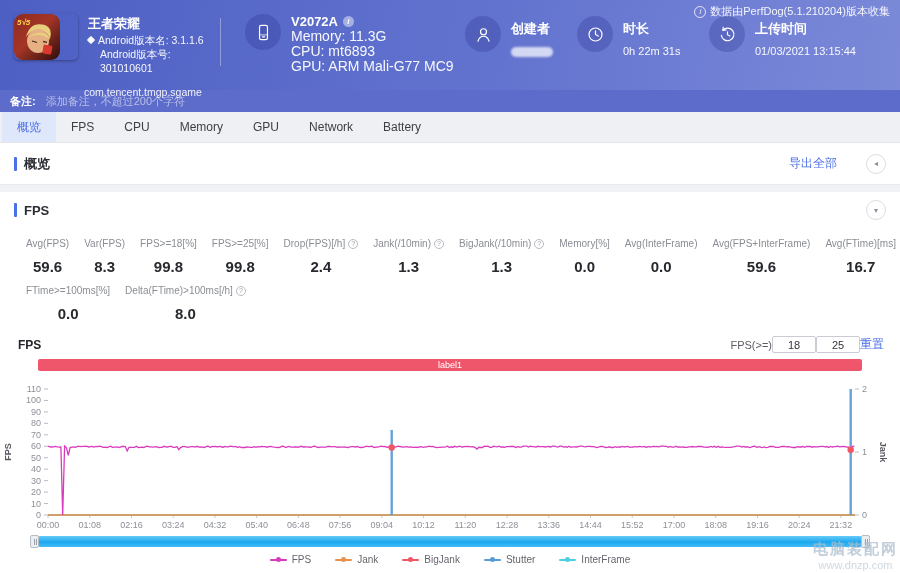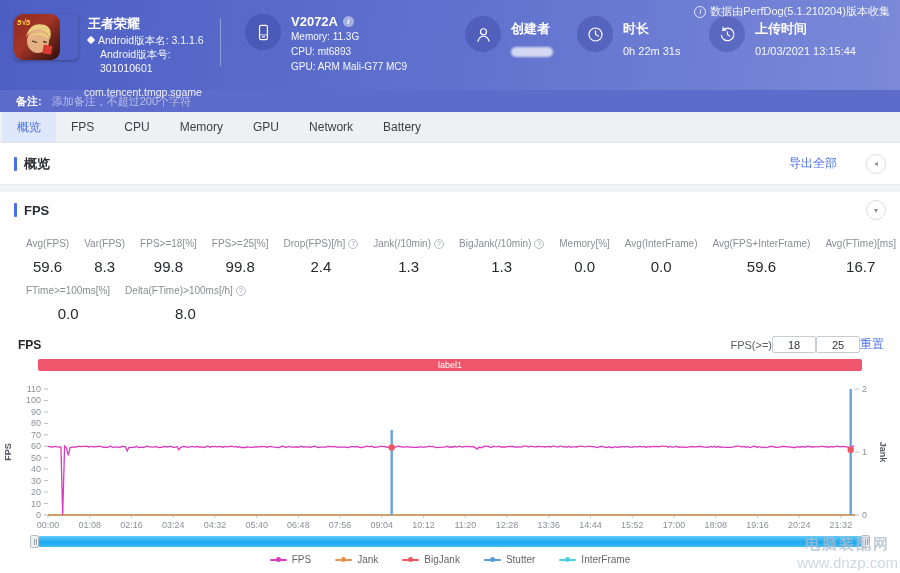--- a/index.html
+++ b/index.html
@@ -18,31 +18,31 @@
 .app-title{font-size:13px;font-weight:bold;line-height:15px}
 .app-line{font-size:10.5px;line-height:14px;opacity:.95;display:flex;align-items:center;gap:4px;margin-top:2px}
 .app-line.cont{padding-left:12px;margin-top:0}
 .diamond-ic{display:inline-block;width:6px;height:6px;background:#fff;transform:rotate(45deg);border-radius:1px;flex:none}
 .app-pkg{font-size:10.5px;line-height:14px;opacity:.9;margin-top:10px;margin-left:-4px;white-space:nowrap}
 .vdiv{width:1px;height:48px;background:rgba(255,255,255,.35);margin:4px 0 0 2px;flex:none}
 .circle-ic{width:36px;height:36px;border-radius:50%;background:rgba(38,48,140,.28);display:flex;align-items:center;justify-content:center;flex:none;margin-right:10px}
 .hdr-device{display:flex;margin-left:24px;width:212px;flex:none}
 .dev-model{font-size:13px;font-weight:bold;line-height:15px;display:flex;align-items:center;gap:5px}
 .info-badge{display:inline-flex;width:11px;height:11px;border-radius:50%;background:rgba(255,255,255,.45);color:#fff;font-size:8px;align-items:center;justify-content:center;font-style:italic;flex:none}
-.dev-line{font-size:10px;line-height:15px;opacity:.95}
+.dev-line{font-size:14px;line-height:15px;opacity:.95}
 .hdr-item{display:flex;flex:none}
 .hdr-item .circle-ic{margin-top:2px}
 .item-label{font-size:13px;font-weight:bold;margin-top:6px}
 .item-value{font-size:11px;margin-top:7px;opacity:.95;white-space:nowrap}
 .creator{width:112px;margin-left:8px}
 .duration{width:132px}
 .blur-pill{width:42px;height:10px;border-radius:5px;background:rgba(255,255,255,.72);margin-top:9px;filter:blur(1.3px)}
 
 
-.remark-bar{height:22px;background:#5d6ccb;display:flex;align-items:center;padding-left:16px;font-size:11px;color:#fff;cursor:text}
+.remark-bar{height:22px;background:#5d6ccb;display:flex;align-items:center;padding-left:10px;font-size:11px;color:#fff;cursor:text}
 .remark-label{font-weight:bold}
 .remark-ph{margin-left:10px;color:rgba(255,255,255,.55)}
 
 
 .tab-bar{height:31px;background:#eef0f4;border-bottom:1px solid #e3e5ea;display:flex;align-items:stretch;padding-left:2px}
 .tab{display:flex;align-items:center;padding:0 15px;font-size:12px;color:#3c3f45;cursor:pointer}
 .tab.active{color:#4a6fe8;background:#dfe7fb}
 
 
 .sec-head{display:flex;align-items:center;justify-content:space-between;height:36px;padding:0 14px}
@@ -52,21 +52,21 @@
 .sec-actions{display:flex;align-items:center;gap:29px}
 .link{font-size:12px;color:#4a6fe8;cursor:pointer;text-decoration:none}
 .circle-btn{width:20px;height:20px;border:1px solid #dcdee3;border-radius:50%;color:#8a9099;font-size:8px;display:flex;align-items:center;justify-content:center;cursor:pointer;background:#fff}
 .sec-gap{height:7px;background:#f1f2f6}
 
 
 .stats-row{display:flex;padding-left:26px;margin-top:10px}
 .stat{text-align:center;margin-right:15px}
 .stat-label{font-size:10px;color:#8a8d93;white-space:nowrap;display:flex;align-items:center;justify-content:center}
 .help-ic{display:inline-flex;width:10px;height:10px;border:1px solid #b8bbc2;border-radius:50%;font-size:7px;color:#9a9da5;align-items:center;justify-content:center;margin-left:3px;flex:none;cursor:pointer}
-.stat-value{font-size:15px;font-weight:normal;color:#27292e;margin-top:9px}
+.stat-value{font-size:15px;font-weight:bold;color:#27292e;margin-top:9px}
 
 
 .chart-head{display:flex;align-items:center;justify-content:space-between;margin-top:14px;padding:0 16px 0 18px}
 .chart-title{font-size:12px;font-weight:bold;color:#23252a}
 .threshold{display:flex;align-items:center;gap:0}
 .th-label{font-size:11px;color:#5a5d63}
 .th-input{width:44px;height:17px;border:1px solid #c9ccd3;border-radius:2px;font-size:11px;text-align:center;color:#33353a;font-family:inherit}
 .label1-bar{margin:6px 38px 0;height:12px;background:#f0566b;border-radius:2px;color:#fff;font-size:9px;line-height:12px;text-align:center}
 
 
@@ -87,21 +87,21 @@
 .legend{display:flex;justify-content:center;gap:24px;margin-top:7px}
 .lg-item{display:flex;align-items:center;gap:5px;cursor:pointer}
 .lg-mark{position:relative;width:17px;height:8px;display:inline-block}
 .lg-mark .ln{position:absolute;left:0;top:3px;width:17px;height:2px;background:currentColor;border-radius:1px}
 .lg-mark .dt{position:absolute;left:6px;top:1.5px;width:5px;height:5px;border-radius:50%;background:currentColor}
 .lg-text{font-size:10px;color:#63666c}
 
 
 .watermark{position:absolute;right:2px;bottom:2px;text-align:center;pointer-events:none}
 .wm1{font-size:15px;font-weight:bold;letter-spacing:2px;color:rgba(172,188,204,.75)}
-.wm2{font-size:15px;color:rgba(172,188,204,.6)}
+.wm2{font-size:11px;color:rgba(172,188,204,.6)}
 </style>
 </head>
 <body>
 
 <div class="page">
 
   <header class="hdr">
     <div class="hdr-note">
       <span class="info-i">i</span>
       <span>数据由PerfDog(5.1.210204)版本收集</span>

